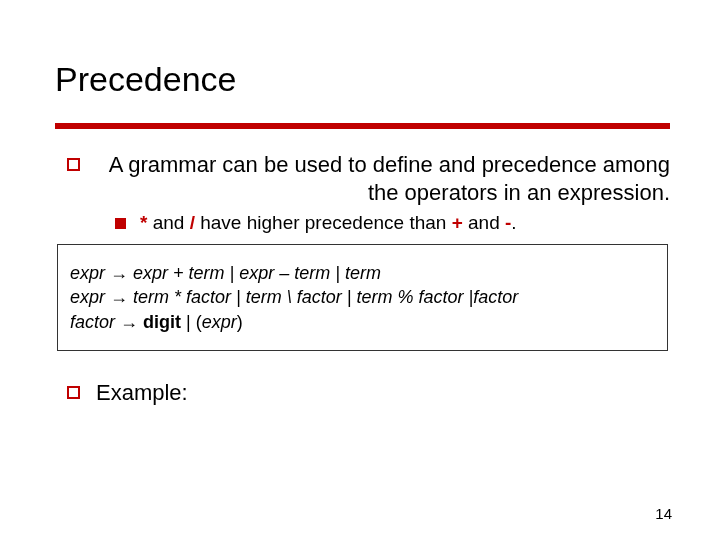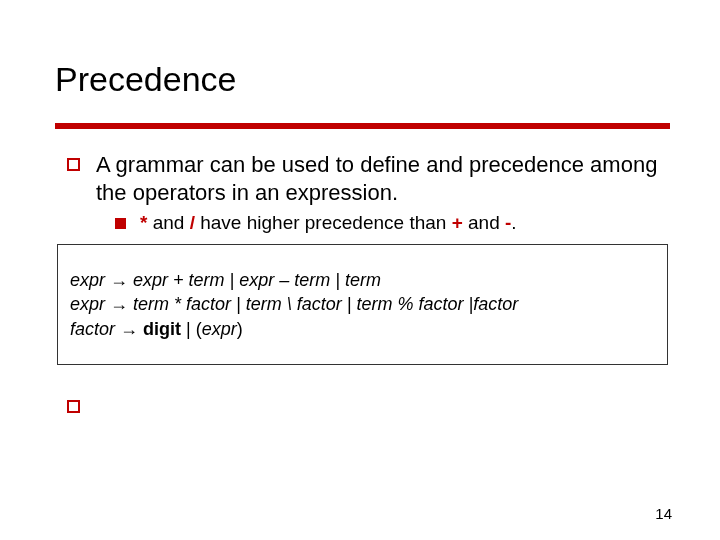--- a/index.html
+++ b/index.html
@@ -34,20 +34,21 @@
     height: 13px;
     border: 2px solid #c00000;
     flex: 0 0 auto;
     margin-top: 7px;
     margin-right: 16px;
   }
   .bullet-main-text {
     font-size: 22px;
     line-height: 1.25;
     color: #000;
+    text-align: right;
   }
   .bullet-sub {
     display: flex;
     align-items: flex-start;
     margin-left: 60px;
     margin-bottom: 10px;
   }
   .solid-square {
     width: 11px;
     height: 11px;
@@ -56,21 +57,21 @@
     margin-top: 6px;
     margin-right: 14px;
   }
   .bullet-sub-text {
     font-size: 19px;
     color: #000;
   }
   .op { color: #c00000; font-weight: bold; }
   .grammar-box {
     border: 1px solid #333;
-    padding: 23px 12px;
+    padding: 16px 12px;
     margin: 6px 2px 28px 2px;
   }
   .grammar-line {
     font-family: Verdana, Geneva, sans-serif;
     font-size: 18px;
     line-height: 1.35;
     color: #000;
     white-space: nowrap;
   }
   .kw { font-weight: bold; text-align: right; }
@@ -108,15 +109,16 @@
   <div class="grammar-line">
     <span class="ital">expr</span><span> → </span><span class="ital">term * factor | term \ factor | term % factor |factor</span>
   </div>
   <div class="grammar-line">
     <span class="ital">factor</span><span>  → </span><span class="kw">digit</span><span>  |  (</span><span class="ital">expr</span><span>)</span>
   </div>
 </div>
 
 <div class="bullet-main">
   <span class="hollow-square"></span>
+  <span class="bullet-main-text">Example:</span>
 </div>
 
 <div class="page-num">14</div>
 
 </body></html>

